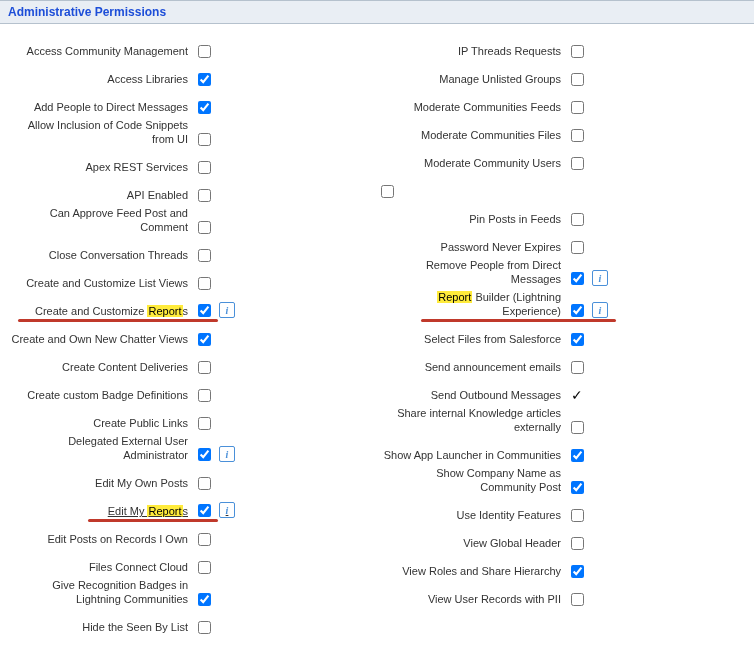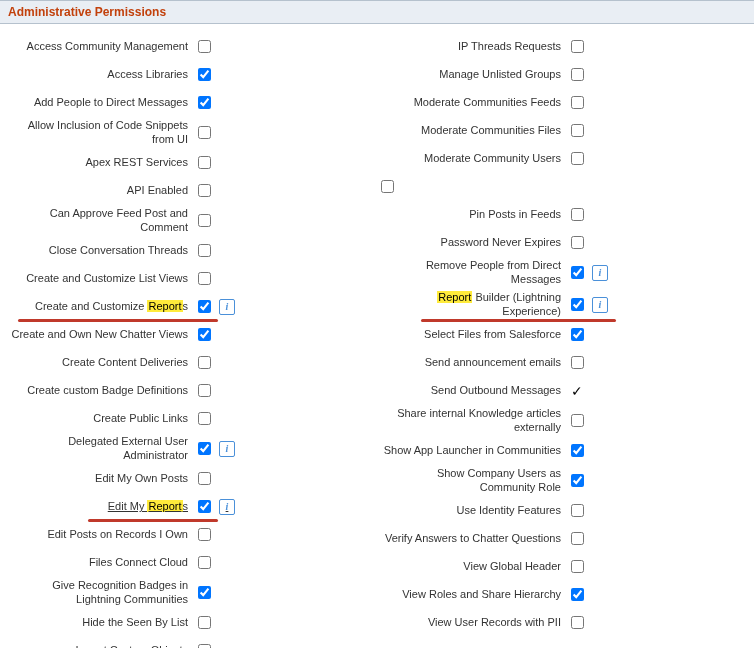--- a/index.html
+++ b/index.html
@@ -9,36 +9,36 @@
     color: #333;
     background: #fff;
   }
   .section-header {
     background: #e9eef4;
     border-top: 1px solid #b5c1cd;
     border-bottom: 1px solid #b5c1cd;
     padding: 4px 8px;
     font-weight: bold;
     font-size: 12px;
-    color: #c2410c;
+    color: #1d4ed8;
   }
   .content {
     padding: 8px 4px 20px 4px;
   }
   .columns {
     display: flex;
     width: 100%;
   }
   .col {
     flex: 1;
     padding: 0 4px;
   }
   .row {
     display: flex;
-    align-items: center;
+    align-items: flex-end;
     min-height: 24px;
     position: relative;
     padding: 2px 0;
   }
   .label-cell {
     width: 180px;
     text-align: right;
     padding-right: 10px;
     line-height: 14px;
     color: #333;
@@ -362,39 +362,33 @@
   </div>
 
   <div class="row">
     <div class="label-cell">Show App Launcher in Communities</div>
     <div class="control-cell">
             <input type="checkbox" checked="" style="">
           </div>
   </div>
 
   <div class="row">
-    <div class="label-cell">Show Company Users as Community Role</div>
+    <div class="label-cell">Show Company Name as Community Post</div>
     <div class="control-cell">
             <input type="checkbox" checked="" style="">
           </div>
   </div>
 
   <div class="row">
     <div class="label-cell">Use Identity Features</div>
     <div class="control-cell">
             <input type="checkbox" style="">
           </div>
   </div>
 
-  <div class="row">
-    <div class="label-cell">Verify Answers to Chatter Questions</div>
-    <div class="control-cell">
-            <input type="checkbox" style="">
-          </div>
-  </div>
 
   <div class="row">
     <div class="label-cell">View Global Header</div>
     <div class="control-cell">
             <input type="checkbox" style="">
           </div>
   </div>
 
   <div class="row">
     <div class="label-cell">View Roles and Share Hierarchy</div>

